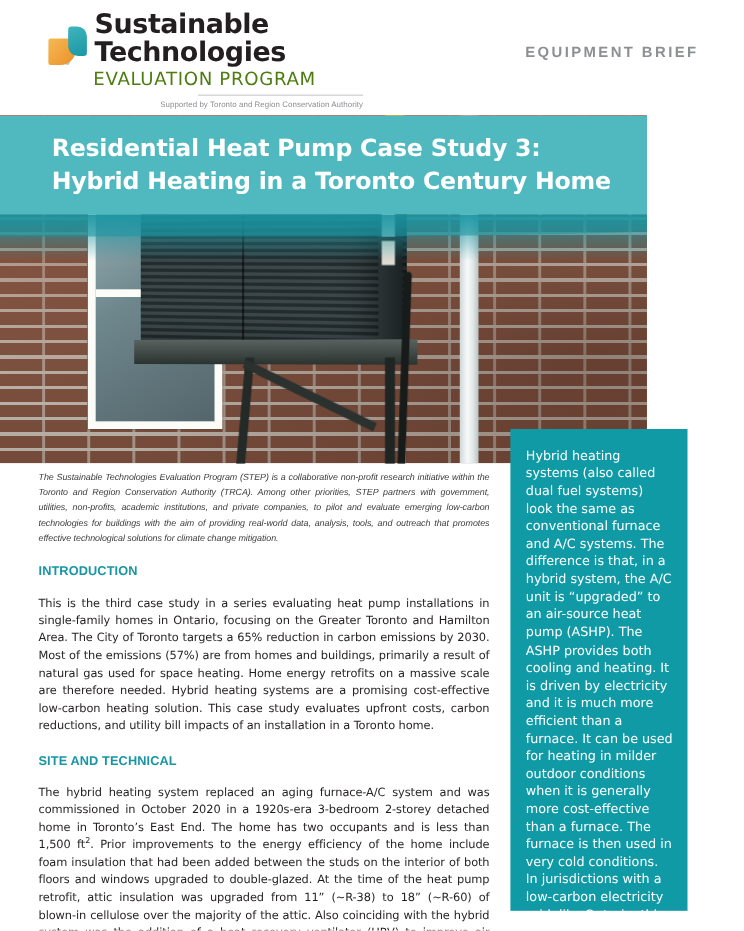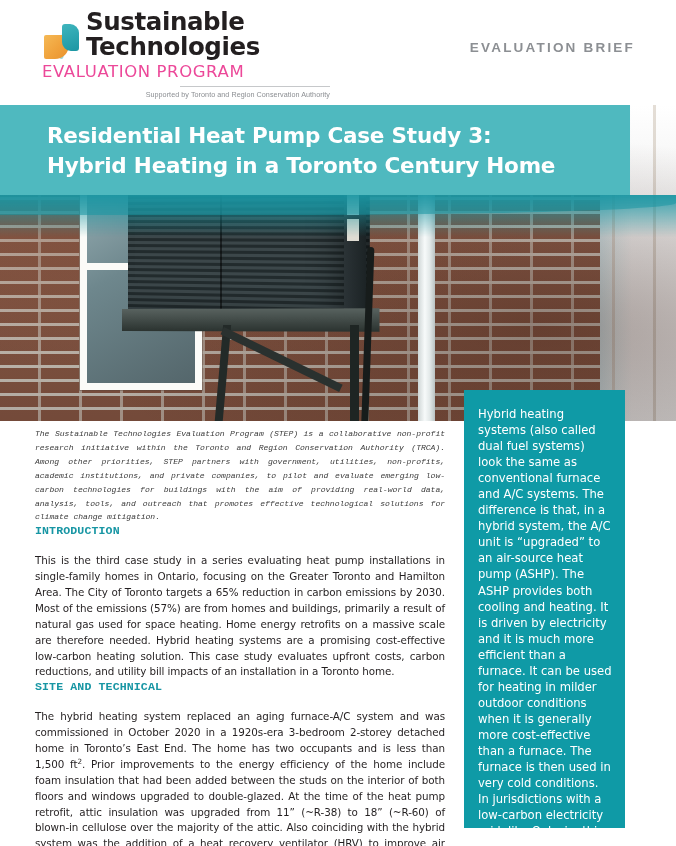--- a/index.html
+++ b/index.html
@@ -56,23 +56,23 @@
     font-size: 24.5px;
     font-weight: 700;
     color: #231f20;
     letter-spacing: -0.4px;
     line-height: 1;
     padding-bottom: 1px;
   }
   .logo-sub {
     font-family: "DejaVu Sans", sans-serif;
     font-size: 16.5px;
-    color: #ec4899;
+    color: #4d7c0f;
     letter-spacing: 0.6px;
-    text-align: left;
+    text-align: center;
     margin-top: 2px;
     padding-right: 2px;
   }
   .logo-rule {
     margin: 5px 2px 0 auto;
     width: 150px; height: 1px;
     background: #c6c8ca;
   }
   .logo-note {
     font-family: Liberation Sans, sans-serif;
@@ -88,21 +88,21 @@
     font-family: "Liberation Sans", sans-serif;
     font-size: 13.5px;
     font-weight: 700;
     letter-spacing: 2.2px;
     color: #8c8f93;
   }
 
   
   .hero {
     position: absolute; left: 0; top: 105px;
-    width: 676px; height: 316px;
+    width: 588px; height: 316px;
     overflow: hidden;
     background: #6f4a3a;
   }
   .photo {
     position: absolute; left: 0; top: 0;
     width: 676px; height: 316px;
     overflow: hidden;
     background:
       linear-gradient(#ffffff 0 0) 632px 0 / 44px 316px no-repeat,
       linear-gradient(90deg,#d9edf2 0%, #eaf6f8 40%, #ffffff 100%) 600px 0/32px 316px no-repeat,
@@ -276,34 +276,35 @@
     line-height: 1.385;
     color: #ffffff;
   }
 
   
   .body {
     position: absolute; left: 35px; top: 427px;
     width: 410px;
   }
   .lead {
-    font-family: Liberation Mono, monospace;
+    font-family: Liberation Sans, sans-serif;
     font-style: italic;
     font-size: 8.1px;
     line-height: 1.72;
     color: #3b3b3b;
     text-align: justify;
     letter-spacing: -0.05px;
   }
   .sec-head {
-    font-family: Liberation Mono, monospace;
+    font-family: Liberation Sans, sans-serif;
     font-size: 11.6px;
     font-weight: 700;
     color: #1896a4;
     letter-spacing: 0.1px;
+    margin-top: 16px;
     margin-bottom: 5px;
   }
   .para {
     font-family: "DejaVu Sans", sans-serif;
     font-size: 10.35px;
     line-height: 1.535;
     color: #231f20;
     text-align: justify;
     letter-spacing: -0.08px;
     margin-top: 16px;
@@ -322,21 +323,21 @@
           <div class="leaf-stem"></div>
           <div class="leaf-orange"></div>
           <div class="leaf-teal"></div>
         </div>
         <div class="logo-title">Sustainable Technologies</div>
       </div>
       <div class="logo-sub">EVALUATION PROGRAM</div>
       <div class="logo-rule"></div>
       <div class="logo-note">Supported by Toronto and Region Conservation Authority</div>
     </div>
-    <div class="tech-brief">EVALUATION BRIEF</div>
+    <div class="tech-brief">EQUIPMENT BRIEF</div>
   </div>
 
   <div class="hero">
     <div class="photo">
       <div class="win">
         <div class="win-glass"></div>
         <div class="win-bar"></div>
       </div>
       <div class="spout"></div>
       <div class="unit">

